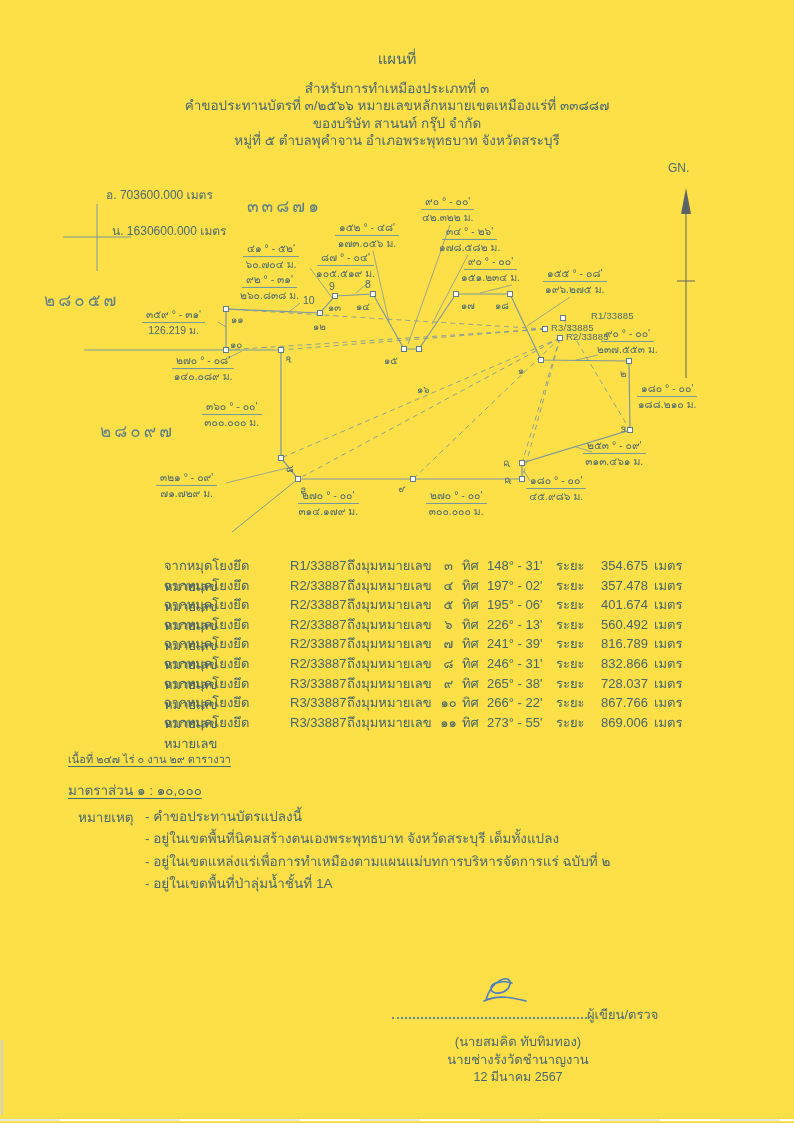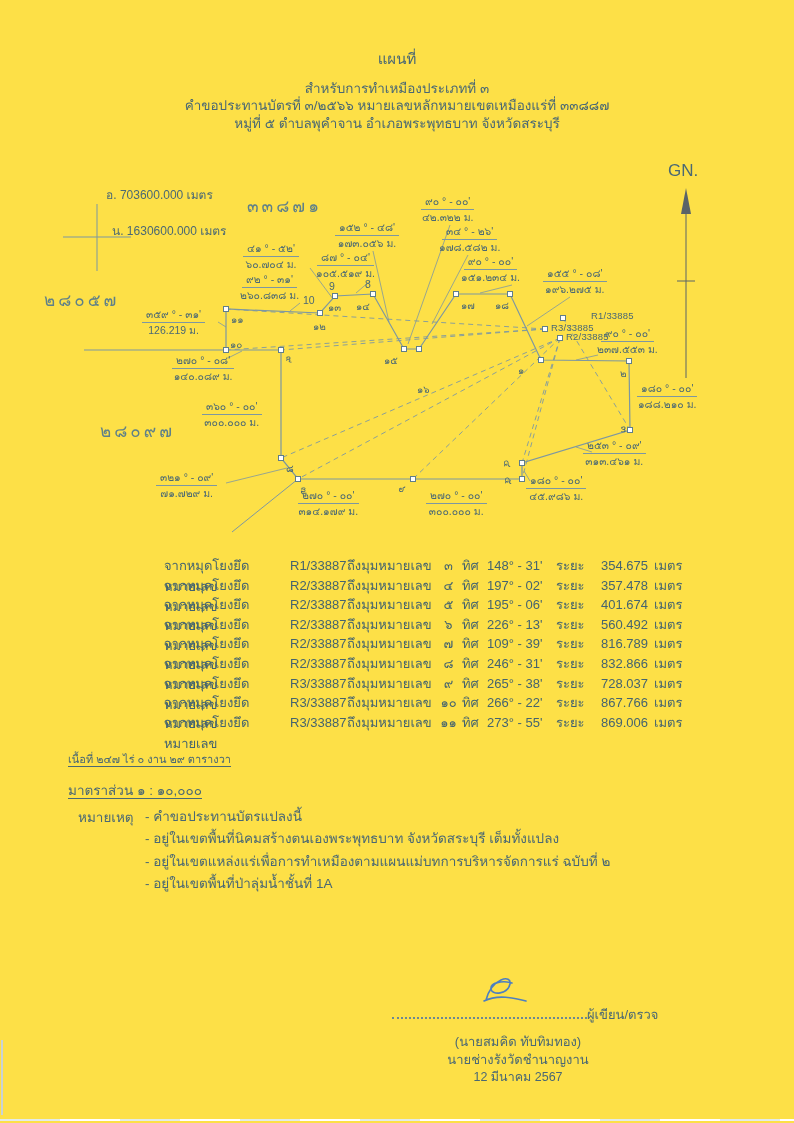--- a/index.html
+++ b/index.html
@@ -12,21 +12,21 @@
   #mapsvg{position:absolute;top:0;left:0;}
   .maplabel{position:absolute;font-size:10.5px;line-height:1.2;text-align:center;color:#4a6874;white-space:nowrap;}
   .maplabel .ang{display:inline-block;border-bottom:1px solid #7d97a1;padding:0 4px 1px;}
   .maplabel .dst{display:block;padding-top:1px;}
   .cn{position:absolute;font-size:10px;color:#4a6874;white-space:nowrap;}
   .cn.rot{transform:rotate(90deg);}
   .oldn{position:absolute;font-size:10.5px;color:#4a6874;}
   .refn{position:absolute;font-size:9.5px;color:#4a6874;letter-spacing:.2px;}
   .plotno{position:absolute;font-size:17px;letter-spacing:3px;color:#5f8089;}
   .coordlbl{position:absolute;font-size:12px;color:#4a6874;white-space:nowrap;}
-  #gn{position:absolute;font-size:17px;color:#4a6874;}
+  #gn{position:absolute;font-size:12px;color:#4a6874;}
   
   #ties{position:absolute;left:164px;top:555px;font-size:13px;color:#45646f;}
   .tierow{display:grid;grid-template-columns:126px 57px 88px 27px 25px 69px 35px 57px 38px;height:19.6px;align-items:baseline;}
   .tierow .c-num{text-align:center;}
   .tierow .c-dst{text-align:right;}
   .tierow .c-unit{padding-left:6px;}
   
   .uline{text-decoration:underline;text-underline-offset:3px;}
   #area{position:absolute;left:68px;top:750px;font-size:11px;}
   #scale{position:absolute;left:68px;top:779px;font-size:13.5px;}
@@ -46,20 +46,21 @@
 </style>
 </head>
 <body>
 
 <div id="page">
 
   <div id="hdr">
     <div class="t1">แผนที่</div>
     <div>สำหรับการทำเหมืองประเภทที่ ๓</div>
     <div>คำขอประทานบัตรที่ ๓/๒๕๖๖ หมายเลขหลักหมายเขตเหมืองแร่ที่ ๓๓๘๘๗</div>
+    <div>ของบริษัท สานนท์ กรุ๊ป จำกัด</div>
     <div>หมู่ที่ ๕ ตำบลพุคำจาน อำเภอพระพุทธบาท จังหวัดสระบุรี</div>
   </div>
 
   <svg id="mapsvg" width="794" height="560" viewBox="0 0 794 560">
     <g stroke="#7d97a1" stroke-width="1" fill="none">
 
       <g>
         <line x1="63" y1="237" x2="131" y2="237"></line>
         <line x1="97" y1="204" x2="97" y2="271"></line>
       </g>
@@ -230,21 +231,21 @@
         <span class="c-rng">ระยะ</span>
         <span class="c-dst">560.492</span>
         <span class="c-unit">เมตร</span>
       </div>
       <div class="tierow">
         <span class="c-from">จากหมุดโยงยึดหมายเลข</span>
         <span class="c-ref">R2/33887</span>
         <span class="c-to">ถึงมุมหมายเลข</span>
         <span class="c-num">๗</span>
         <span class="c-dir">ทิศ</span>
-        <span class="c-brg">109° - 39'</span>
+        <span class="c-brg">241° - 39'</span>
         <span class="c-rng">ระยะ</span>
         <span class="c-dst">816.789</span>
         <span class="c-unit">เมตร</span>
       </div>
       <div class="tierow">
         <span class="c-from">จากหมุดโยงยึดหมายเลข</span>
         <span class="c-ref">R2/33887</span>
         <span class="c-to">ถึงมุมหมายเลข</span>
         <span class="c-num">๘</span>
         <span class="c-dir">ทิศ</span>

